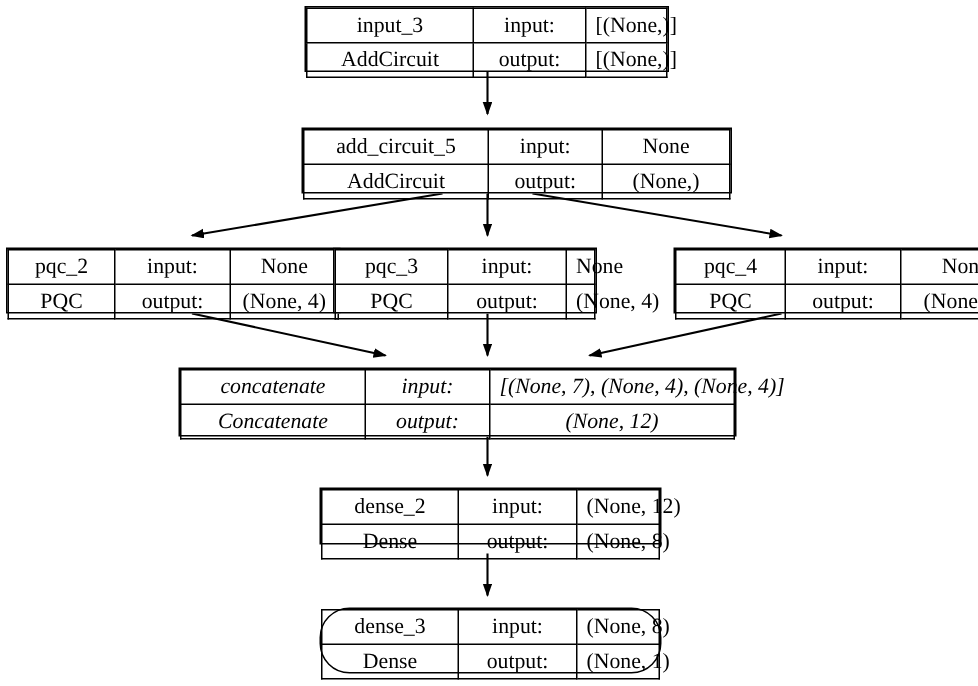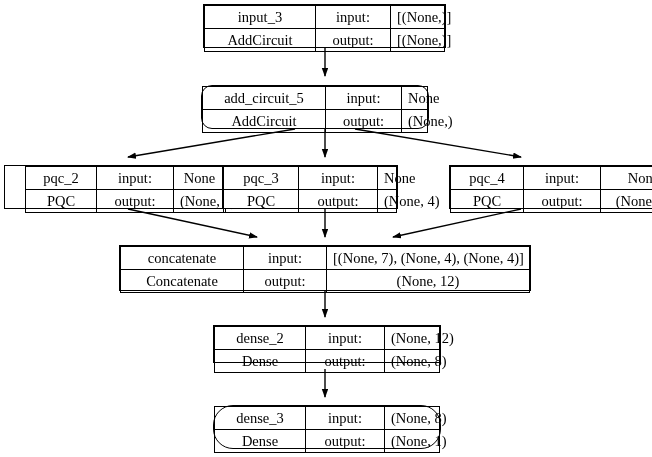--- a/index.html
+++ b/index.html
@@ -87,38 +87,38 @@
       </tr>
       <tr>
         <td class="name-cell">AddCircuit</td>
         <td class="io-cell">output:</td>
         <td class="shape-cell">[(None,)]</td>
       </tr>
     </tbody>
       </table>
   </div>
 
-  <div class="node" style="left:201px; top:85px; width:228px; height:44px;border-radius:11px;">
+  <div class="node" style="left:201px; top:85px; width:287px; height:44px;">
     <table>
       <tbody>
           <tr>
         <td class="name-cell" style="width:110px;">add_circuit_5</td>
         <td class="io-cell" style="width:63px;">input:</td>
         <td class="shape-cell">None</td>
       </tr>
       <tr>
         <td class="name-cell">AddCircuit</td>
         <td class="io-cell">output:</td>
         <td class="shape-cell">(None,)</td>
       </tr>
     </tbody>
       </table>
   </div>
 
-  <div class="node" style="left:4px; top:165px; width:223px; height:44px;padding-left:20px;">
+  <div class="node" style="left:4px; top:165px; width:223px; height:44px;">
     <table>
       <tbody>
           <tr>
         <td class="name-cell" style="width:58px;">pqc_2</td>
         <td class="io-cell" style="width:64px;">input:</td>
         <td class="shape-cell">None</td>
       </tr>
       <tr>
         <td class="name-cell">PQC</td>
         <td class="io-cell">output:</td>
@@ -155,21 +155,21 @@
       </tr>
       <tr>
         <td class="name-cell">PQC</td>
         <td class="io-cell">output:</td>
         <td class="shape-cell">(None, 4)</td>
       </tr>
     </tbody>
       </table>
   </div>
 
-  <div class="node" style="left:119px; top:245px; width:412px; height:46px;">
+  <div class="node" style="left:119px; top:245px; width:372px; height:46px;font-style:italic;">
     <table>
       <tbody>
           <tr>
         <td class="name-cell" style="width:110px;">concatenate</td>
         <td class="io-cell" style="width:70px;">input:</td>
         <td class="shape-cell">[(None, 7), (None, 4), (None, 4)]</td>
       </tr>
       <tr>
         <td class="name-cell">Concatenate</td>
         <td class="io-cell">output:</td>

